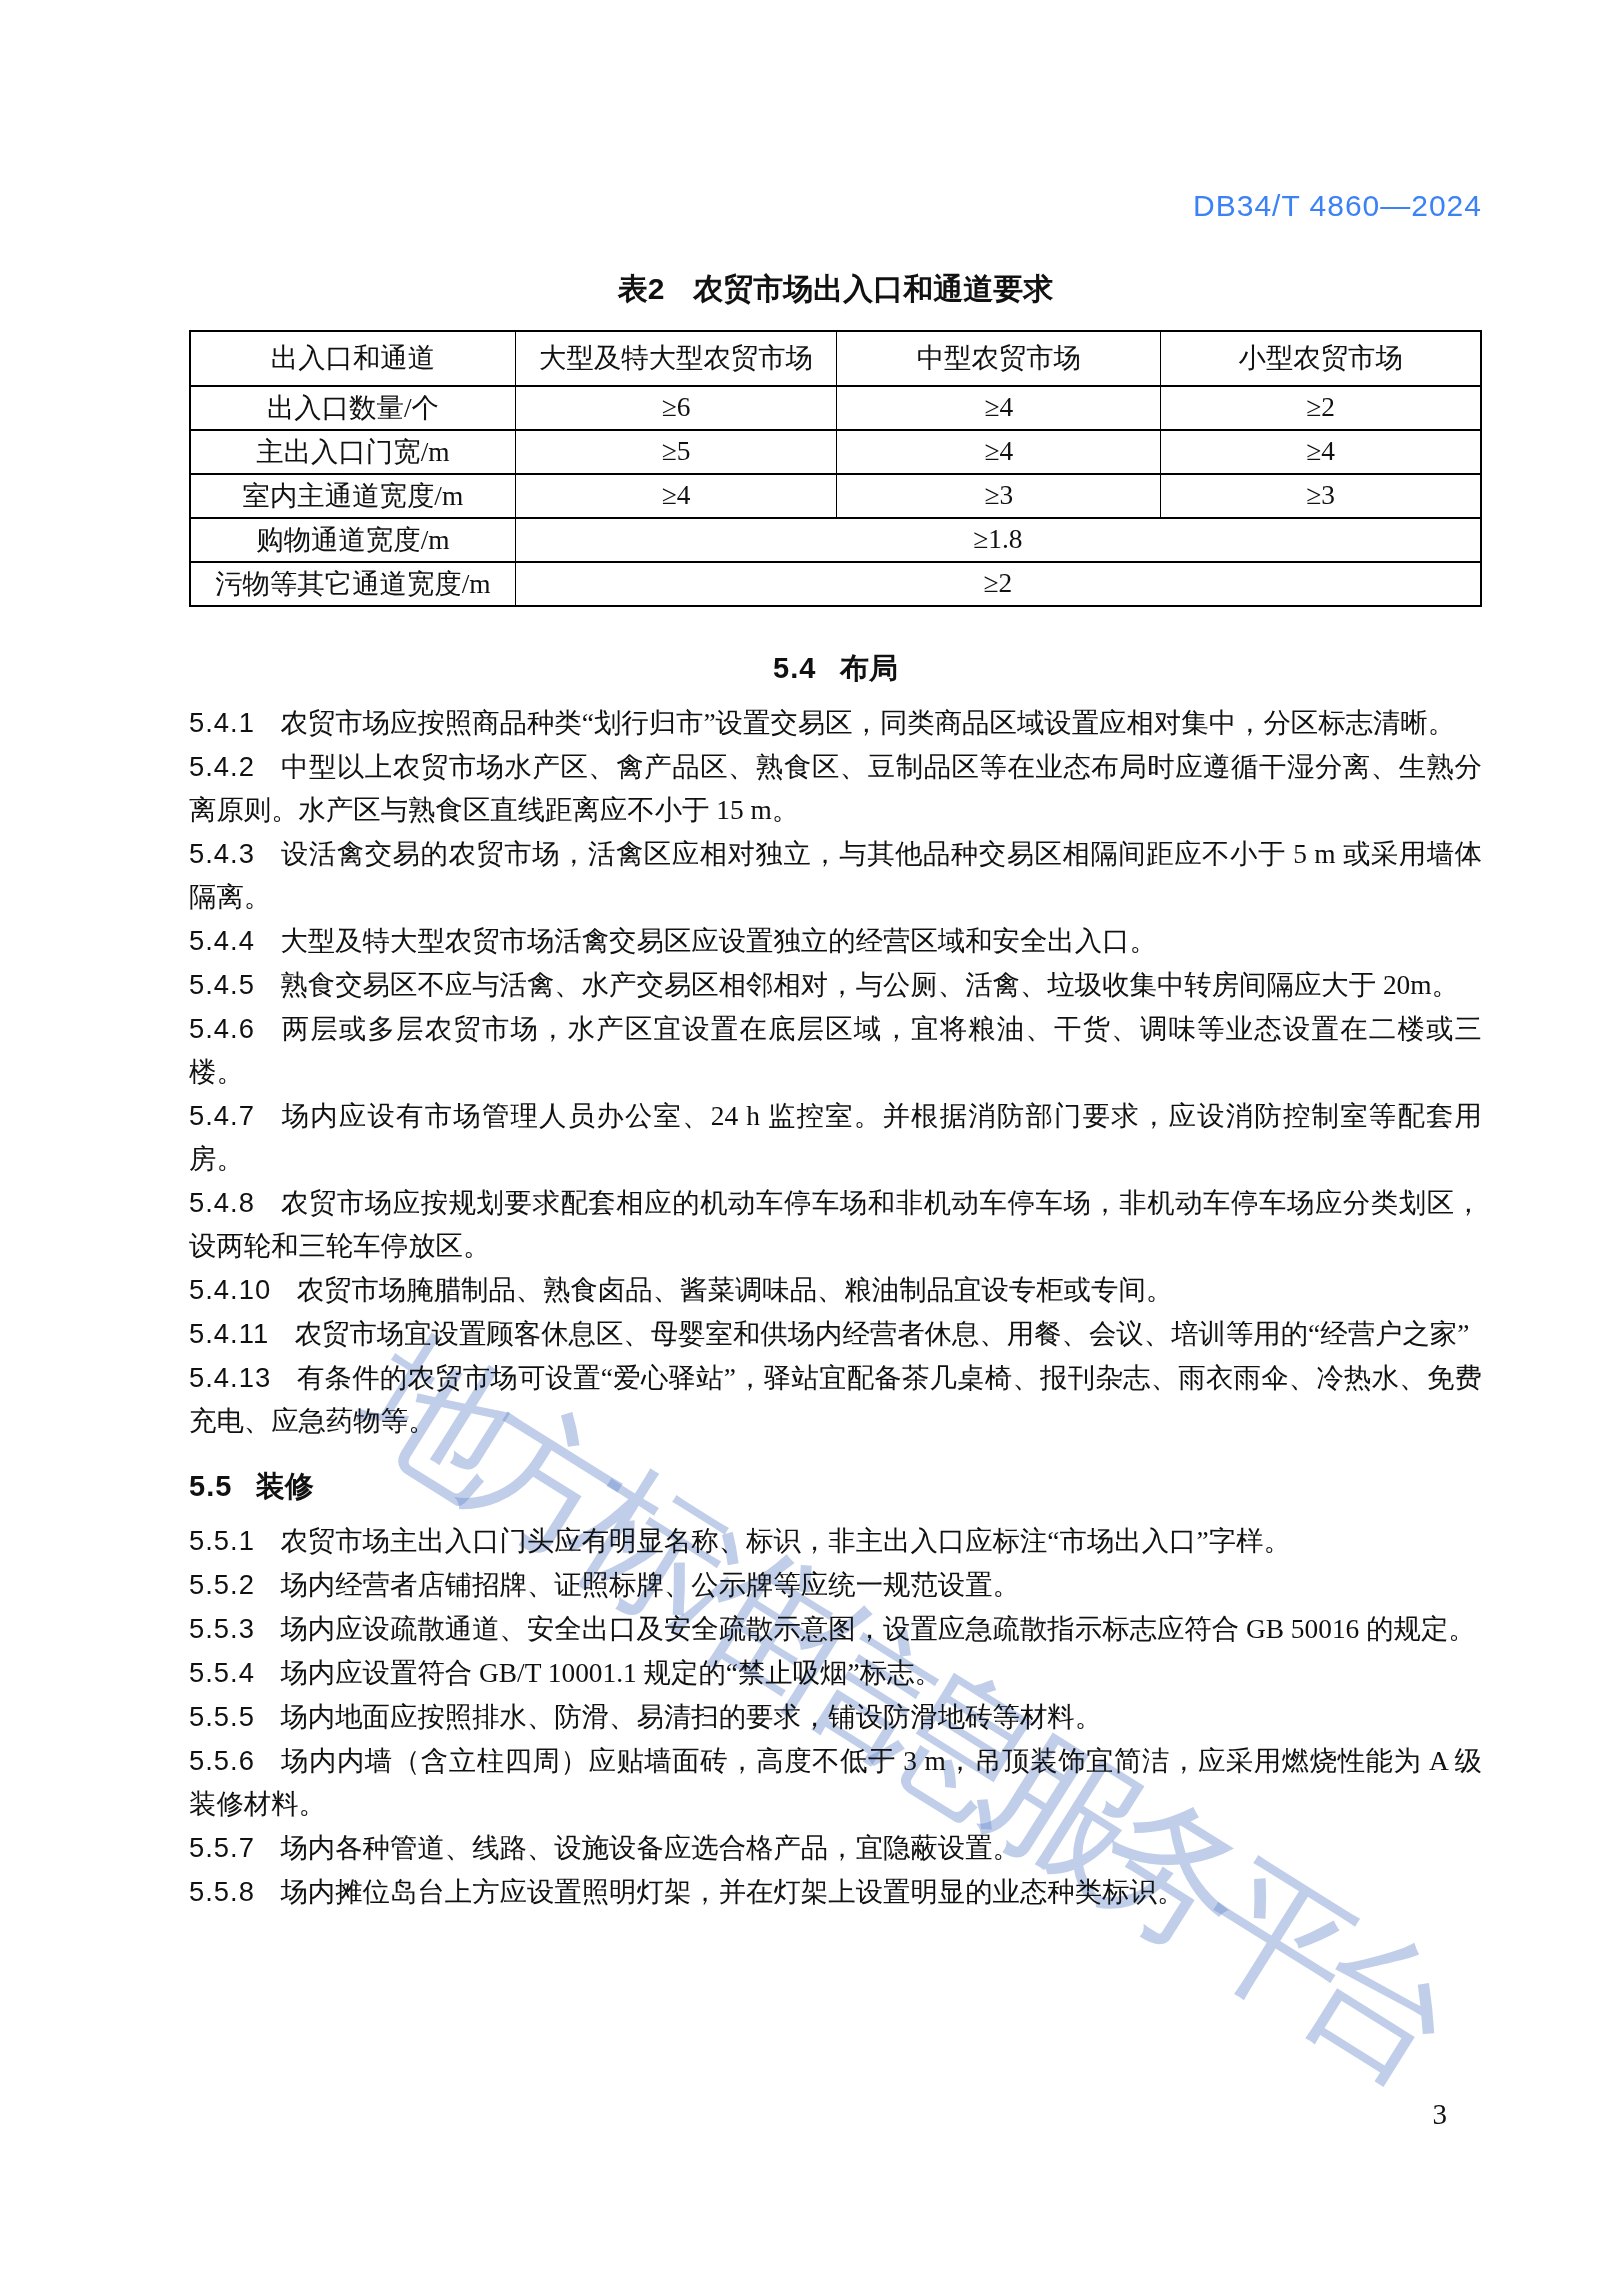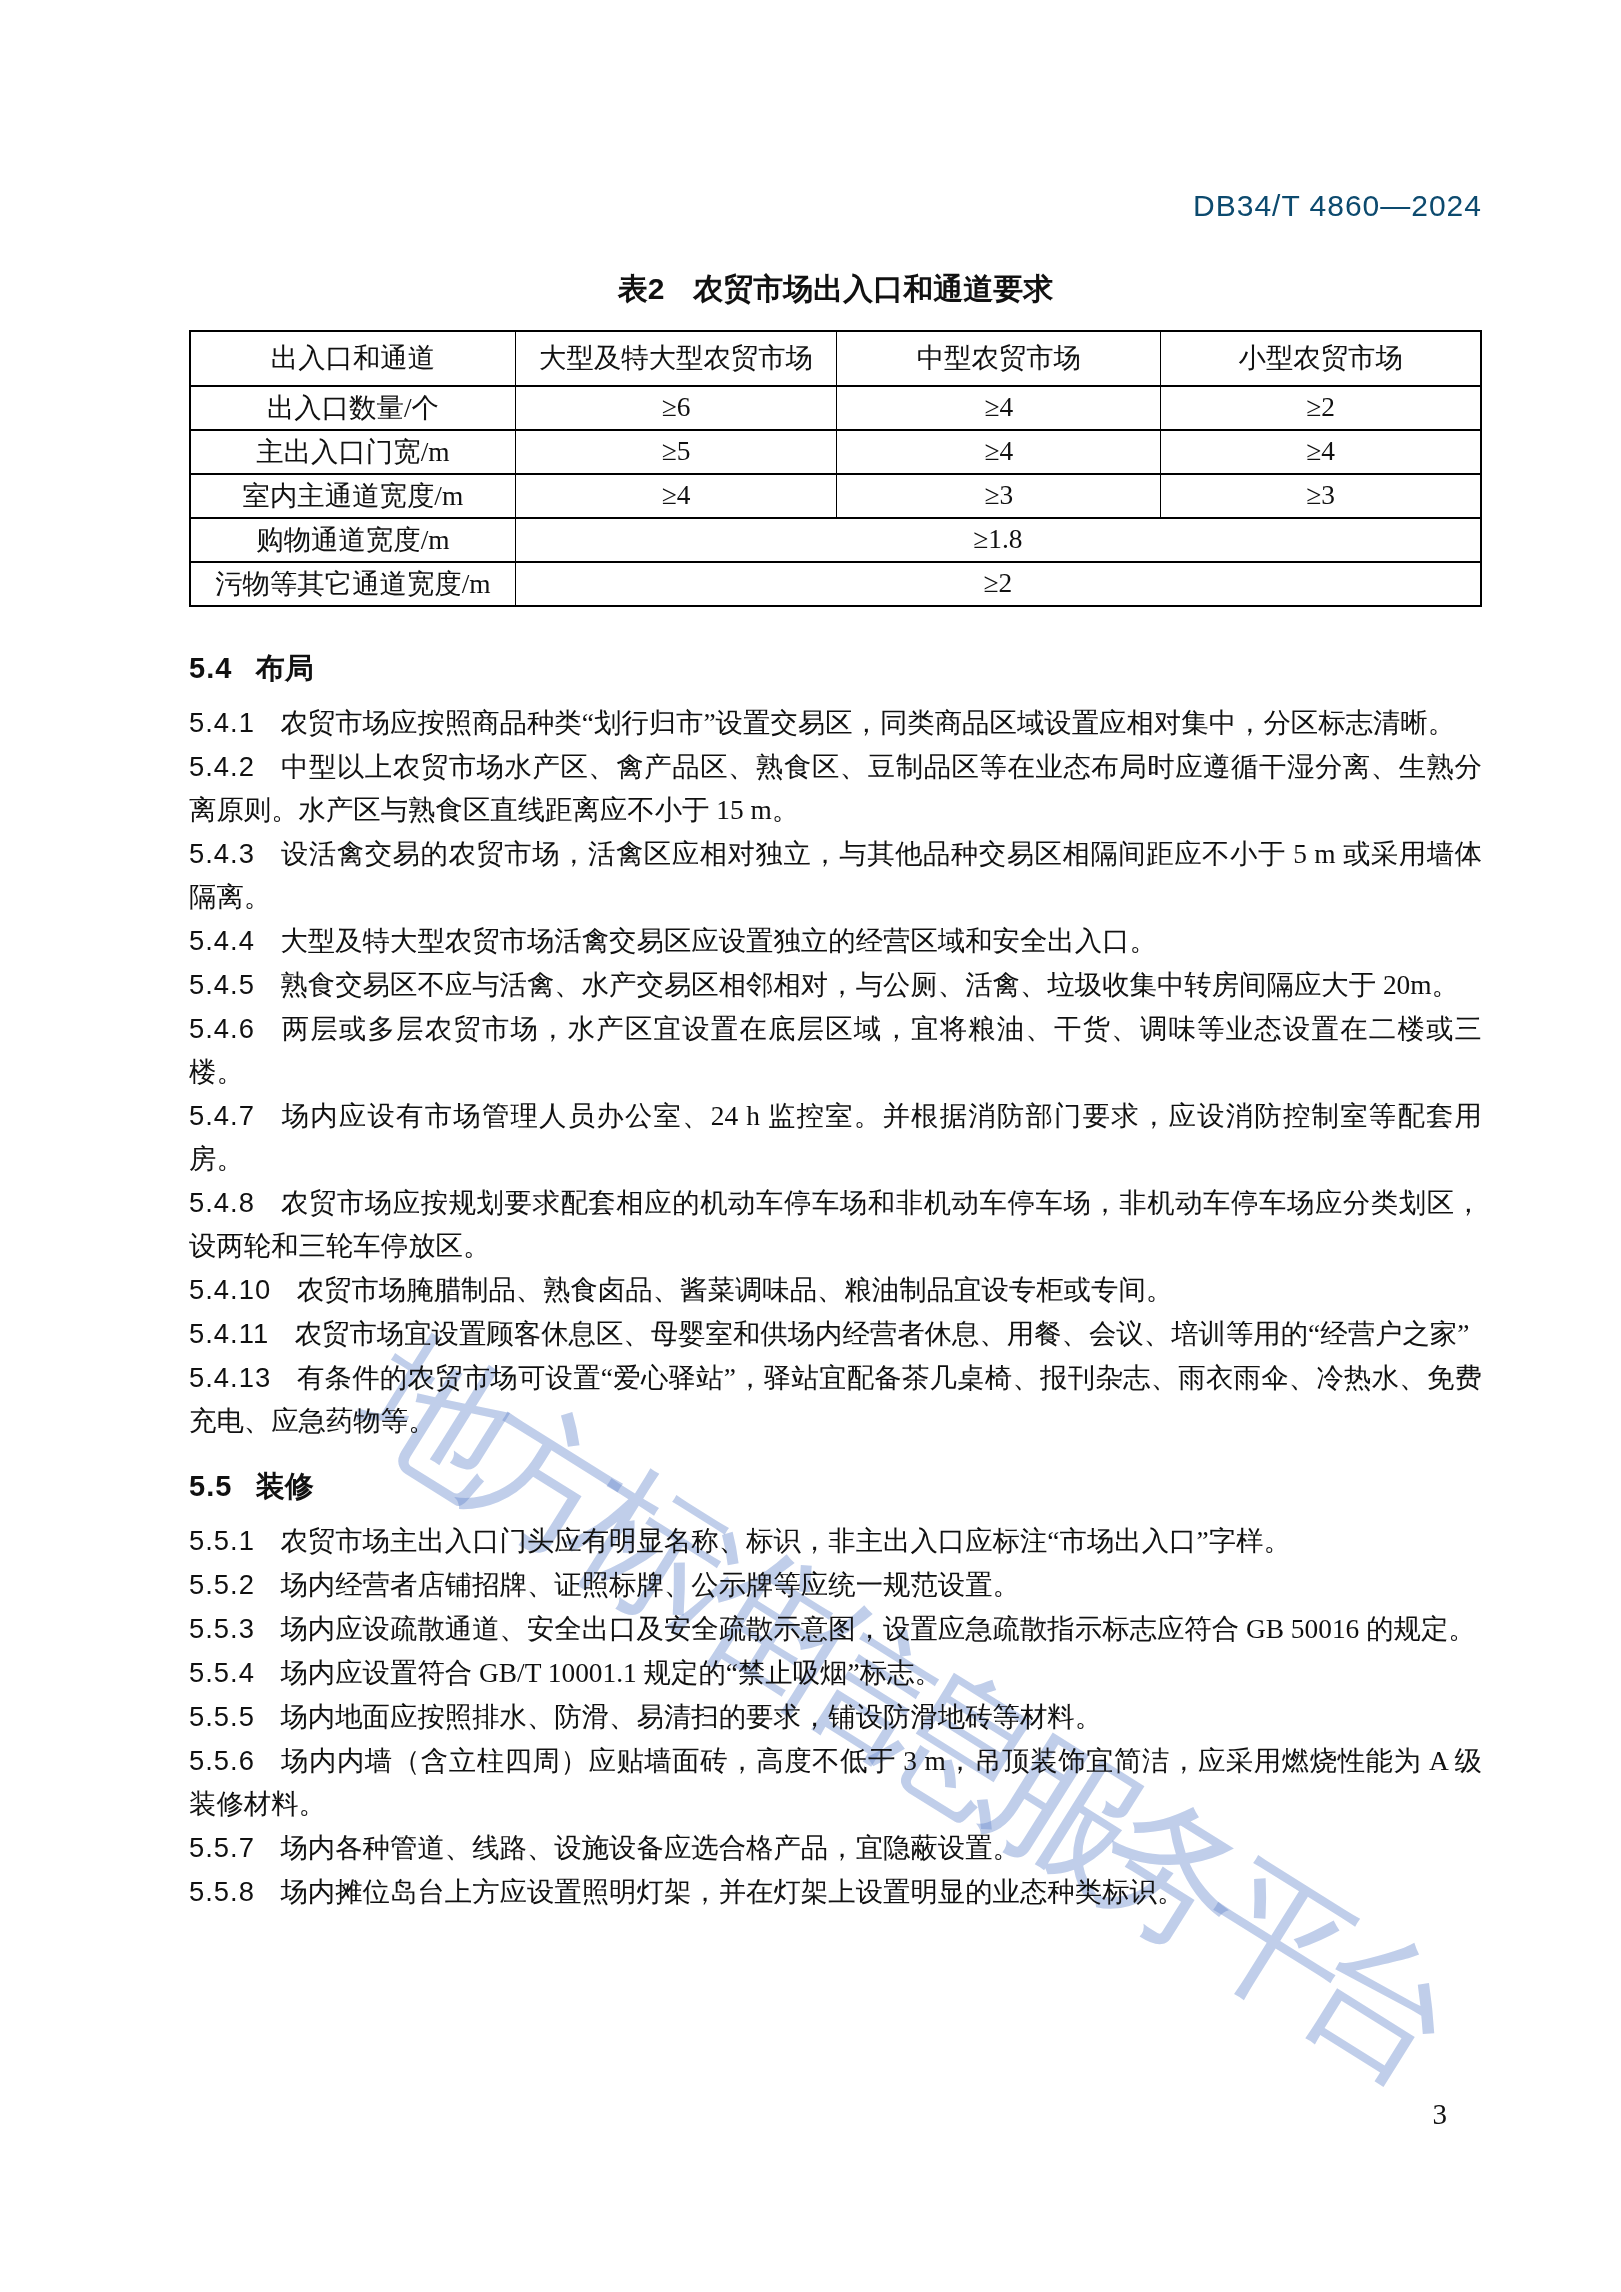--- a/index.html
+++ b/index.html
@@ -3,21 +3,21 @@
 <meta charset="utf-8">
 <style>
   html,body{margin:0;padding:0;}
   body{
     width:1621px;height:2293px;position:relative;background:#ffffff;
     font-family:"Liberation Serif", serif;color:#111111;overflow:hidden;
   }
   .content-col{position:absolute;left:189px;width:1293px;top:0;z-index:2;}
   .doc-code{
     text-align:right;padding-top:188px;line-height:35px;
-    font-family:"Liberation Sans", sans-serif;font-size:30px;letter-spacing:1px;color:#0c4a6e;
+    font-family:"Liberation Sans", sans-serif;font-size:30px;letter-spacing:1px;color:#3b82f6;
   }
   .table-title{
     margin-top:49px;text-align:center;line-height:33px;
     font-family:"Liberation Sans", sans-serif;font-weight:bold;font-size:30px;
   }
   .table-title .title-prefix{margin-right:29px;}
   table.req-table{
     width:100%;margin-top:24.5px;border-collapse:collapse;table-layout:fixed;
     font-size:27.4px;color:#111;
   }
@@ -26,21 +26,21 @@
     border-top:2px solid #000;border-bottom:2px solid #000;
     text-align:center;vertical-align:middle;height:42px;padding:0 3.9px;
     overflow:hidden;white-space:nowrap;
   }
   table.req-table tr.hdr td{height:53px;border-bottom:2.9px solid #000;}
   table.req-table{border:2.9px solid #000;}
   .sec-heading{
     font-family:"Liberation Sans", sans-serif;font-weight:bold;font-size:29px;
     line-height:39px;margin:23.5px 0 13.7px 0;
   }
-  .sec-heading.first{margin-top:42px;}
+  .sec-heading.first{margin-top:42px;text-align:center;}
   .sec-heading .sec-num{margin-right:23.5px;letter-spacing:1px;}
   p.clause{
     margin:0;line-height:43px;font-size:27.4px;text-align:justify;
     text-justify:inter-ideograph;
   }
   .clause-num{
     font-family:"Liberation Sans", sans-serif;margin-right:25.5px;letter-spacing:1px;white-space:nowrap;
   }
   .page-number{
     position:absolute;top:2098px;right:174px;font-size:29px;z-index:2;

